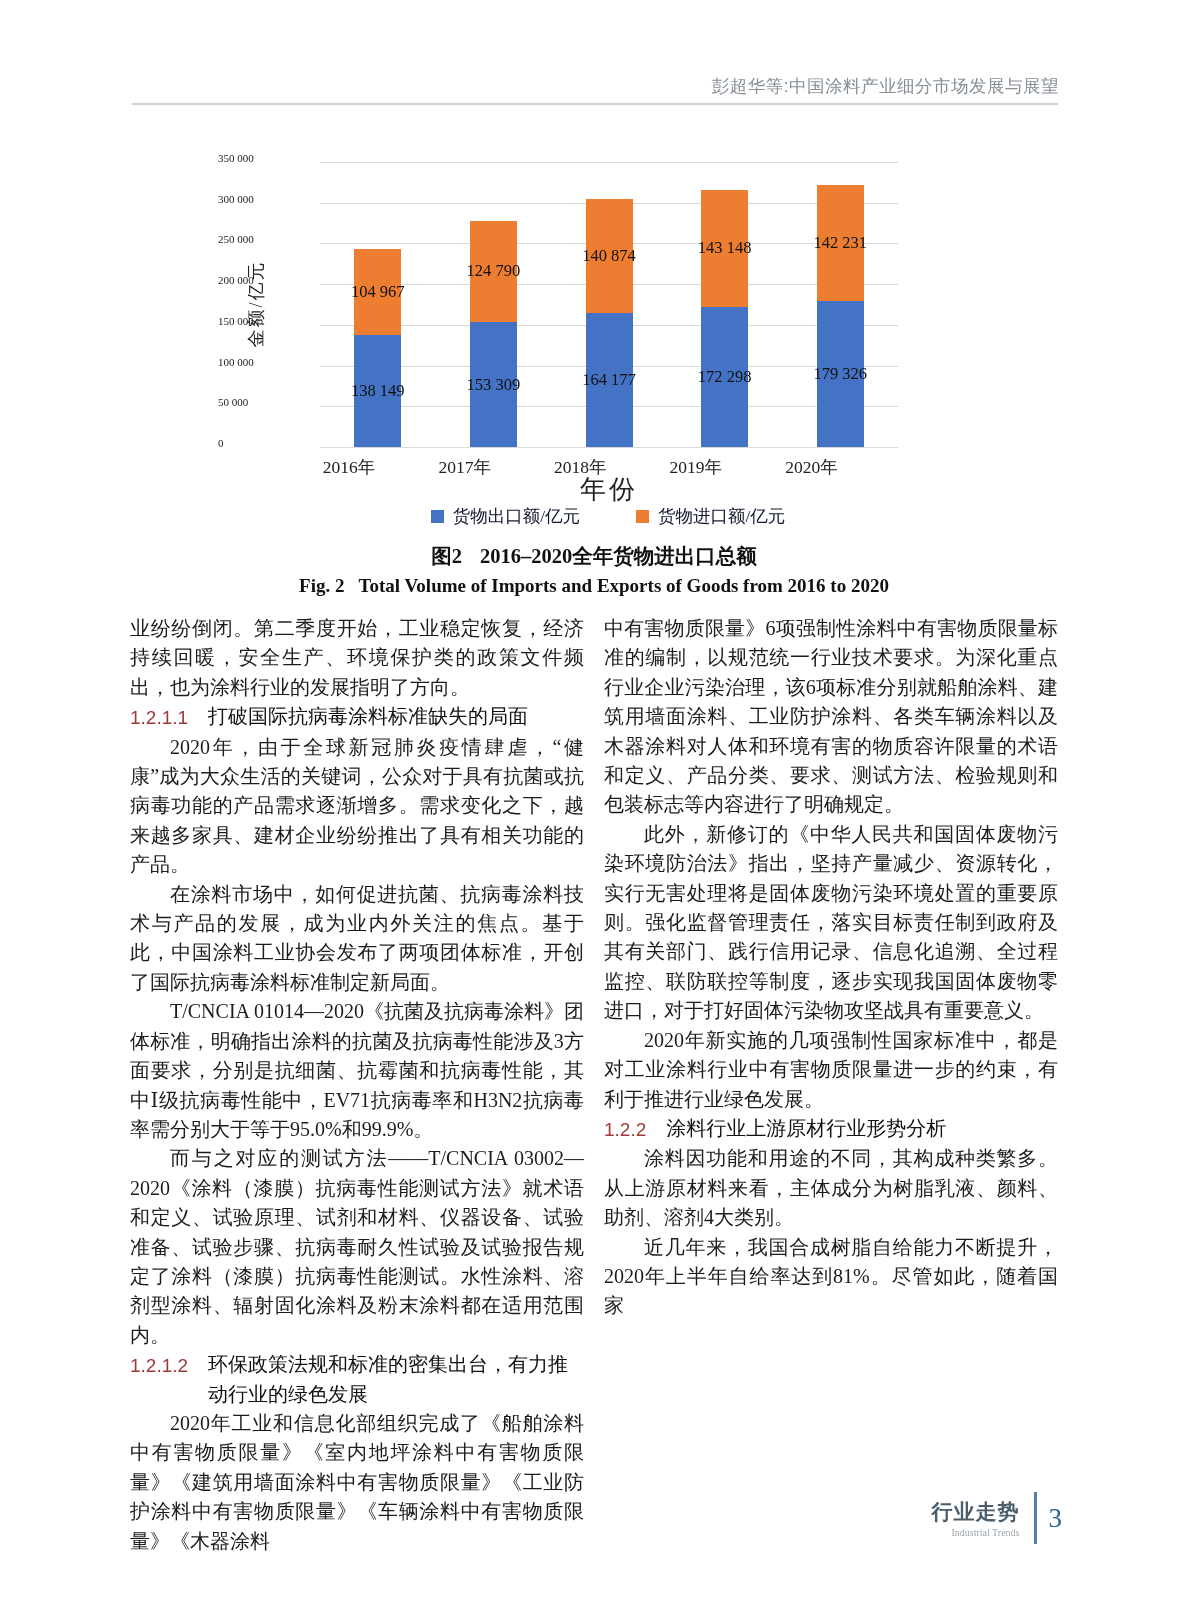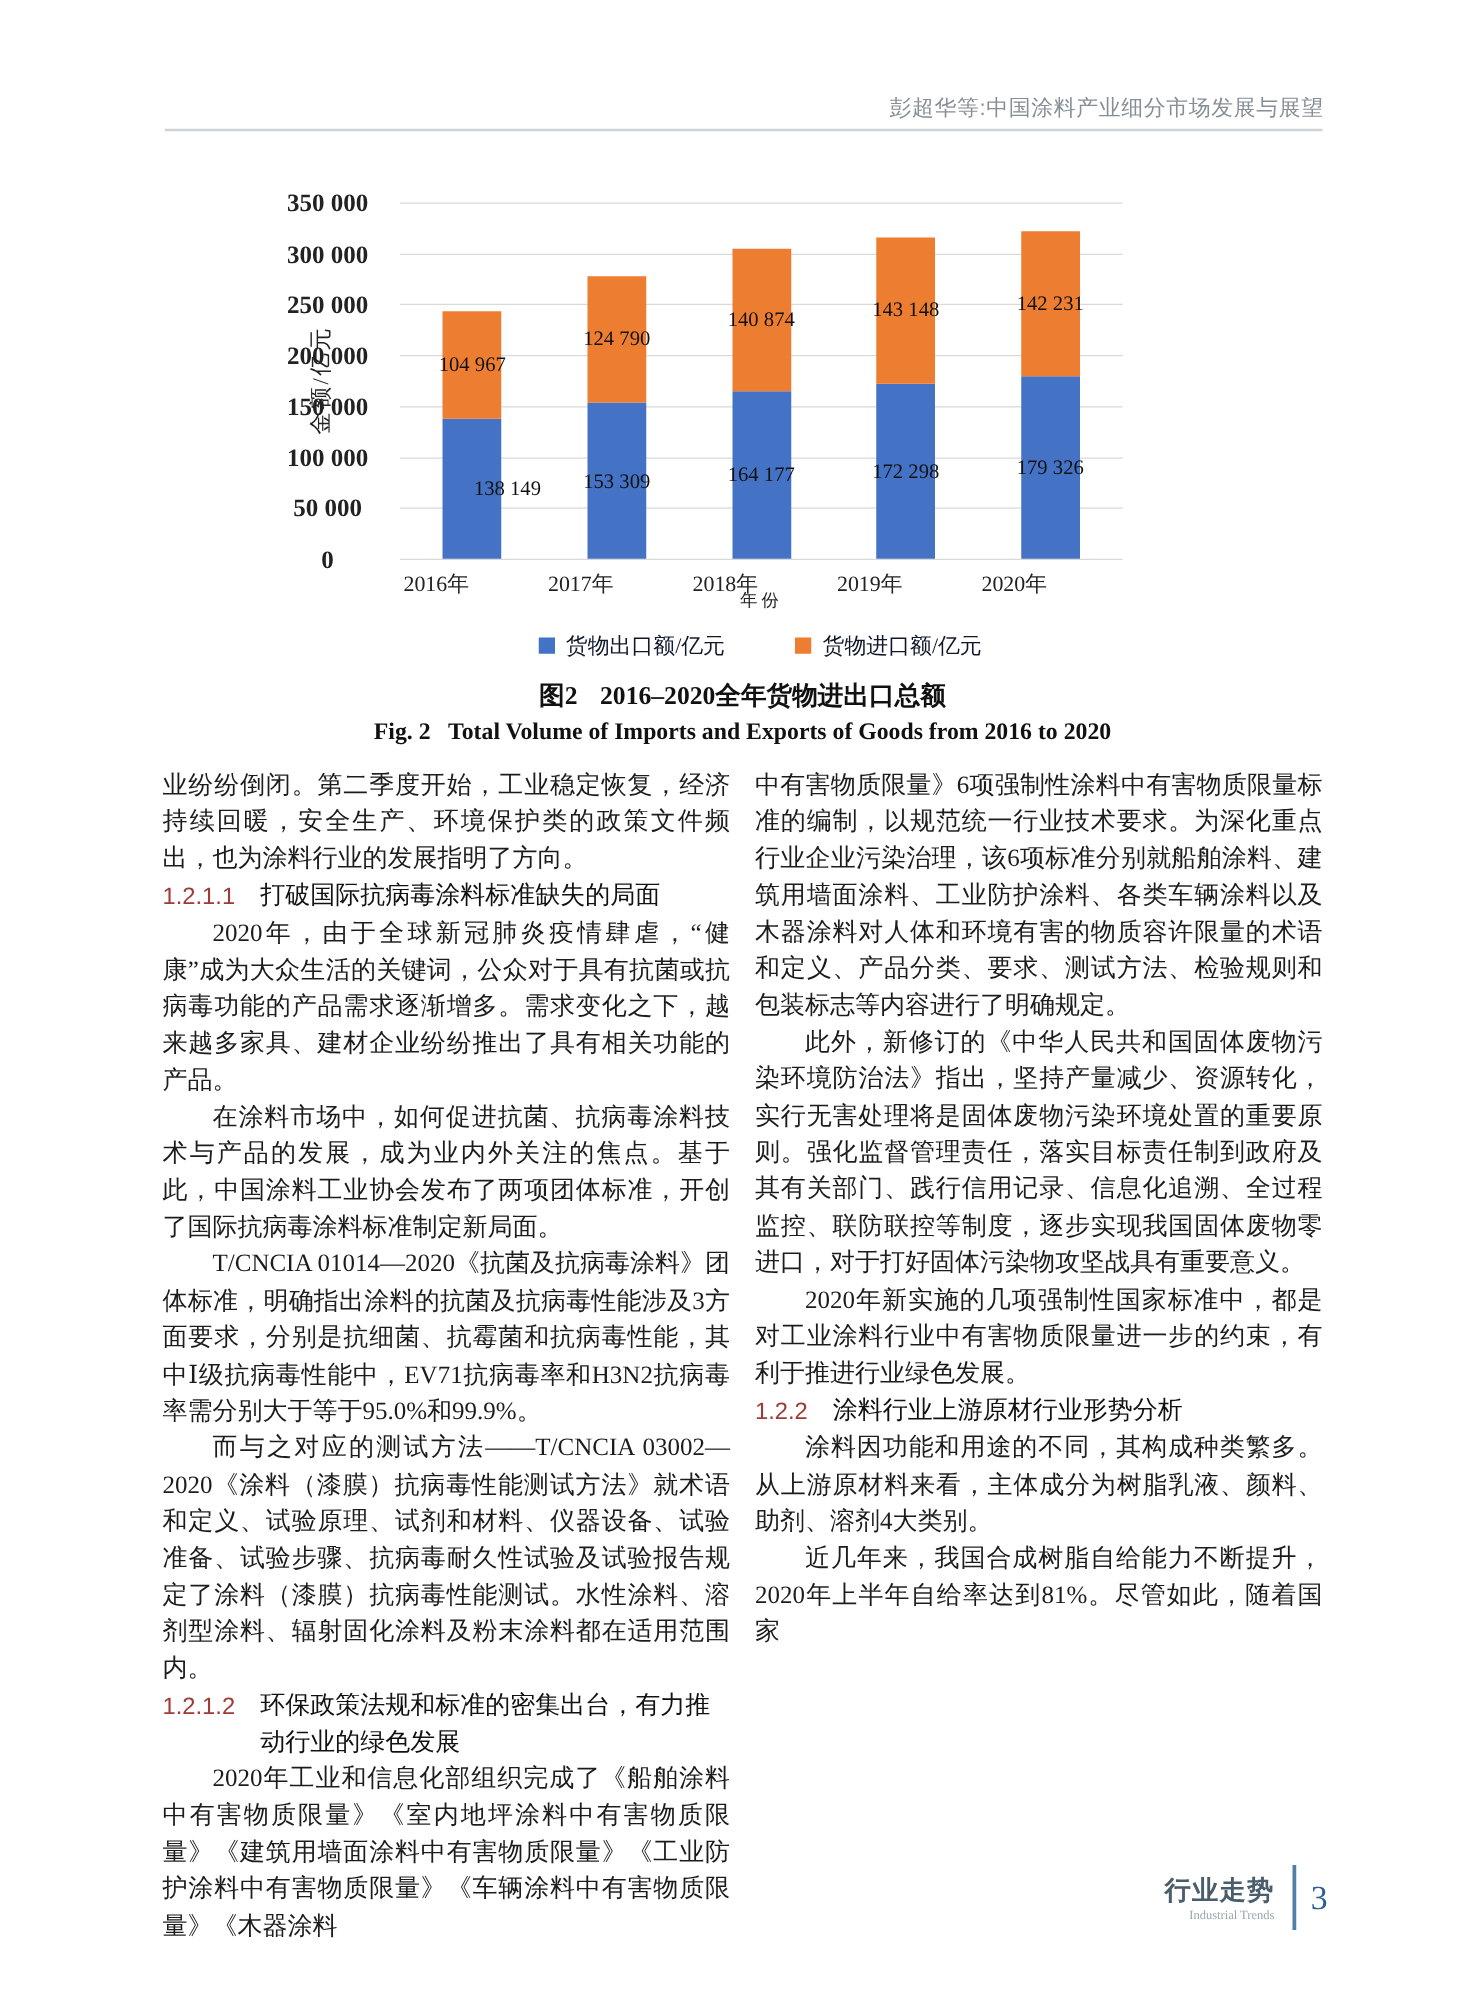--- a/index.html
+++ b/index.html
@@ -8,27 +8,27 @@
 
   
   .running-title{position:absolute;top:74px;right:128px;font-family:"Liberation Sans","DejaVu Sans",sans-serif;
                  font-size:17.5px;color:#878f96;letter-spacing:.5px;}
   .header-rule{position:absolute;top:103px;left:132px;width:926px;height:2px;background:#cdd2d6;}
 
   
   .figure{position:absolute;left:128px;top:138px;width:932px;}
   .chart{position:relative;width:932px;height:392px;}
   .gridline{position:absolute;height:1px;background:#d9d9d9;}
-  .ytick{position:absolute;width:88px;text-align:center;font-size:20px;color:#222;font-weight:bold;}
+  .ytick{position:absolute;width:88px;text-align:left;font-size:11px;color:#222;}
   .y-title{position:absolute;left:128px;top:166px;transform:translate(-50%,-50%) rotate(-90deg);
            white-space:nowrap;font-size:18px;color:#222;letter-spacing:2px;}
   .bar-seg{position:absolute;}
   .bar-label{position:absolute;width:110px;text-align:center;font-size:16.5px;color:#111;}
   .xtick{position:absolute;width:110px;font-size:17.5px;color:#222;}
-  .x-title{position:absolute;left:192px;top:334px;width:578px;text-align:center;font-size:14px;color:#222;letter-spacing:3px;}
+  .x-title{position:absolute;left:192px;top:334px;width:578px;text-align:center;font-size:26px;color:#222;letter-spacing:3px;}
   .legend{position:absolute;left:150px;top:366px;width:660px;display:flex;justify-content:center;gap:56px;}
   .legend-item{display:flex;align-items:center;gap:9px;font-size:17.5px;color:#0f172a;}
   .legend-swatch{width:13px;height:13px;flex:none;}
   .caption{width:932px;text-align:center;}
   .caption-zh{margin-top:12px;font-size:20.5px;font-weight:bold;color:#111;}
   .caption-zh .cap-label{margin-right:18px;}
   .caption-en{margin-top:5px;font-size:19px;font-weight:bold;color:#111;}
   .caption-en .cap-label{margin-right:14px;}
 
   
@@ -83,21 +83,21 @@
         <div class="ytick" style="left: 90px; top: 176.857px;">150 000</div>
         <div class="gridline" style="left: 192px; top: 146.143px; width: 578px;"></div>
         <div class="ytick" style="left: 90px; top: 136.143px;">200 000</div>
         <div class="gridline" style="left: 192px; top: 105.429px; width: 578px;"></div>
         <div class="ytick" style="left: 90px; top: 95.4286px;">250 000</div>
         <div class="gridline" style="left: 192px; top: 64.7143px; width: 578px;"></div>
         <div class="ytick" style="left: 90px; top: 54.7143px;">300 000</div>
         <div class="gridline" style="left: 192px; top: 24px; width: 578px;"></div>
         <div class="ytick" style="left: 90px; top: 14px;">350 000</div>
         <div class="bar-seg" style="left: 226.3px; top: 196.507px; width: 47px; height: 112.493px; background: rgb(68, 114, 196);"></div>
-        <div class="bar-label" style="left: 194.8px; top: 242.754px; text-align: right;">138 149</div>
+        <div class="bar-label" style="left: 194.8px; top: 242.754px;">138 149</div>
         <div class="bar-seg" style="left: 226.3px; top: 111.034px; width: 47px; height: 85.4731px; background: rgb(237, 125, 49);"></div>
         <div class="bar-label" style="left: 194.8px; top: 143.771px;">104 967</div>
         <div class="xtick" style="left: 194.8px; top: 317px;">2016年</div>
         <div class="bar-seg" style="left: 341.9px; top: 184.163px; width: 47px; height: 124.837px; background: rgb(68, 114, 196);"></div>
         <div class="bar-label" style="left: 310.4px; top: 236.581px;">153 309</div>
         <div class="bar-seg" style="left: 341.9px; top: 82.548px; width: 47px; height: 101.615px; background: rgb(237, 125, 49);"></div>
         <div class="bar-label" style="left: 310.4px; top: 123.355px;">124 790</div>
         <div class="xtick" style="left: 310.4px; top: 317px;">2017年</div>
         <div class="bar-seg" style="left: 457.5px; top: 175.313px; width: 47px; height: 133.687px; background: rgb(68, 114, 196);"></div>
         <div class="bar-label" style="left: 426px; top: 232.157px;">164 177</div>

